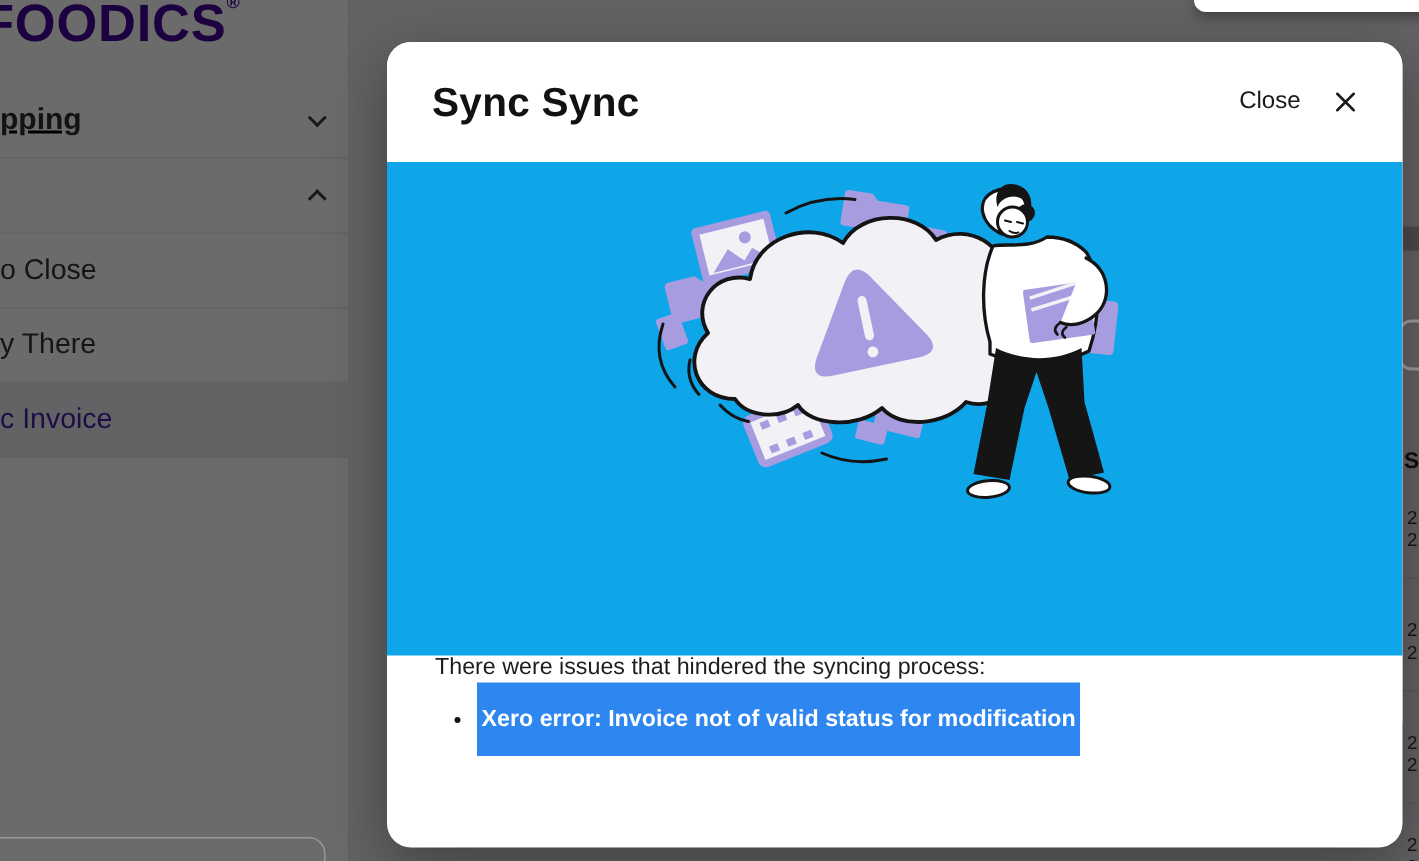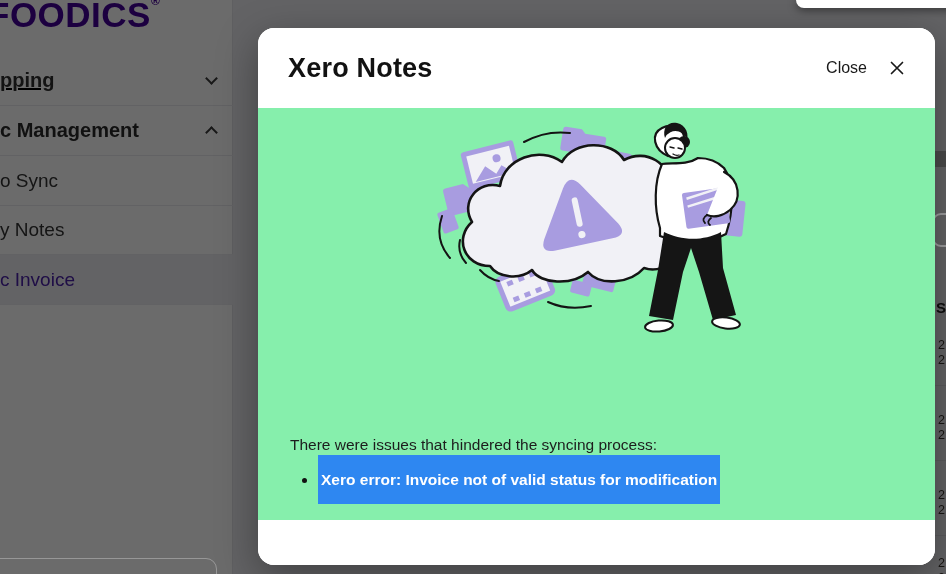--- a/index.html
+++ b/index.html
@@ -54,21 +54,21 @@
   
   .modal { position:absolute; left:258px; top:28px; width:677px; height:537px;
            background:#ffffff; border-radius:16px; overflow:hidden; z-index:8;
            box-shadow:0 12px 40px rgba(0,0,0,0.35); }
   .modal-header { height:80px; display:flex; align-items:center; padding:0 30px; background:#fff; }
   .modal-title { font-size:27px; font-weight:700; color:#121212; letter-spacing:0.2px; }
   .close-group { margin-left:auto; display:flex; align-items:center; gap:22px; cursor:pointer; }
   .close-label { font-size:16px; color:#191919; }
   .close-x { display:flex; align-items:center; }
 
-  .modal-body { position:relative; height:412px; background:#86efac; }
+  .modal-body { position:relative; height:329px; background:#0ea5e9; }
   .illustration { position:absolute; left:170px; top:12px; width:332px; height:228px; }
   .sync-message { position:absolute; left:32px; top:328px; font-size:15.5px; color:#1d1d1d; }
   .error-list { position:absolute; left:32px; top:360px; margin:0; padding-left:28px;
                 list-style:disc; }
   .error-list li { font-size:15.5px; font-weight:700; color:#111; line-height:24px; }
   .sel-text { background:#2e87f1; color:#ffffff; padding:16px 3px; }
 
   .modal-footer { height:45px; background:#ffffff; }
 </style>
 </head>
@@ -79,28 +79,27 @@
   <div class="page">
 
     <div class="sidebar">
       <div class="logo"><span>FOODICS</span><sup>®</sup></div>
 
       <div class="nav-row semihdr" style="top:56px;text-decoration:underline;">
         <span class="lbl">pping</span>
         <span class="chev down"></span>
       </div>
       <div class="nav-row hdr" style="top:106px;">
-        <span class="lbl">c Management</span>
         <span class="chev up"></span>
       </div>
       <div class="nav-row" style="top:156px;">
-        <span class="lbl">o Sync</span>
+        <span class="lbl">o Close</span>
       </div>
       <div class="nav-row" style="top:206px;height:49px;">
-        <span class="lbl">y Notes</span>
+        <span class="lbl">y There</span>
       </div>
       <div class="nav-row sel" style="top:255px;">
         <span class="lbl">c Invoice</span>
       </div>
     </div>
 
     <div class="bg-darkband"></div>
     <div class="bg-th">Sy</div>
 
     <div class="bg-row" style="top:338px;">
@@ -126,21 +125,21 @@
 
   <div class="overlay"></div>
   <div class="bg-button-outline"></div>
   <div class="bg-bottom-card"></div>
 
   <div class="toast"></div>
 
   <div class="modal">
 
     <div class="modal-header">
-      <div class="modal-title">Xero Notes</div>
+      <div class="modal-title">Sync Sync</div>
       <div class="close-group">
         <span class="close-label">Close</span>
         <span class="close-x">
           <svg width="16" height="16" viewBox="0 0 16 16">
             <path d="M2.5 2.5 L13.5 13.5 M13.5 2.5 L2.5 13.5" stroke="#191919" stroke-width="1.7" stroke-linecap="round"></path>
           </svg>
         </span>
       </div>
     </div>
 

